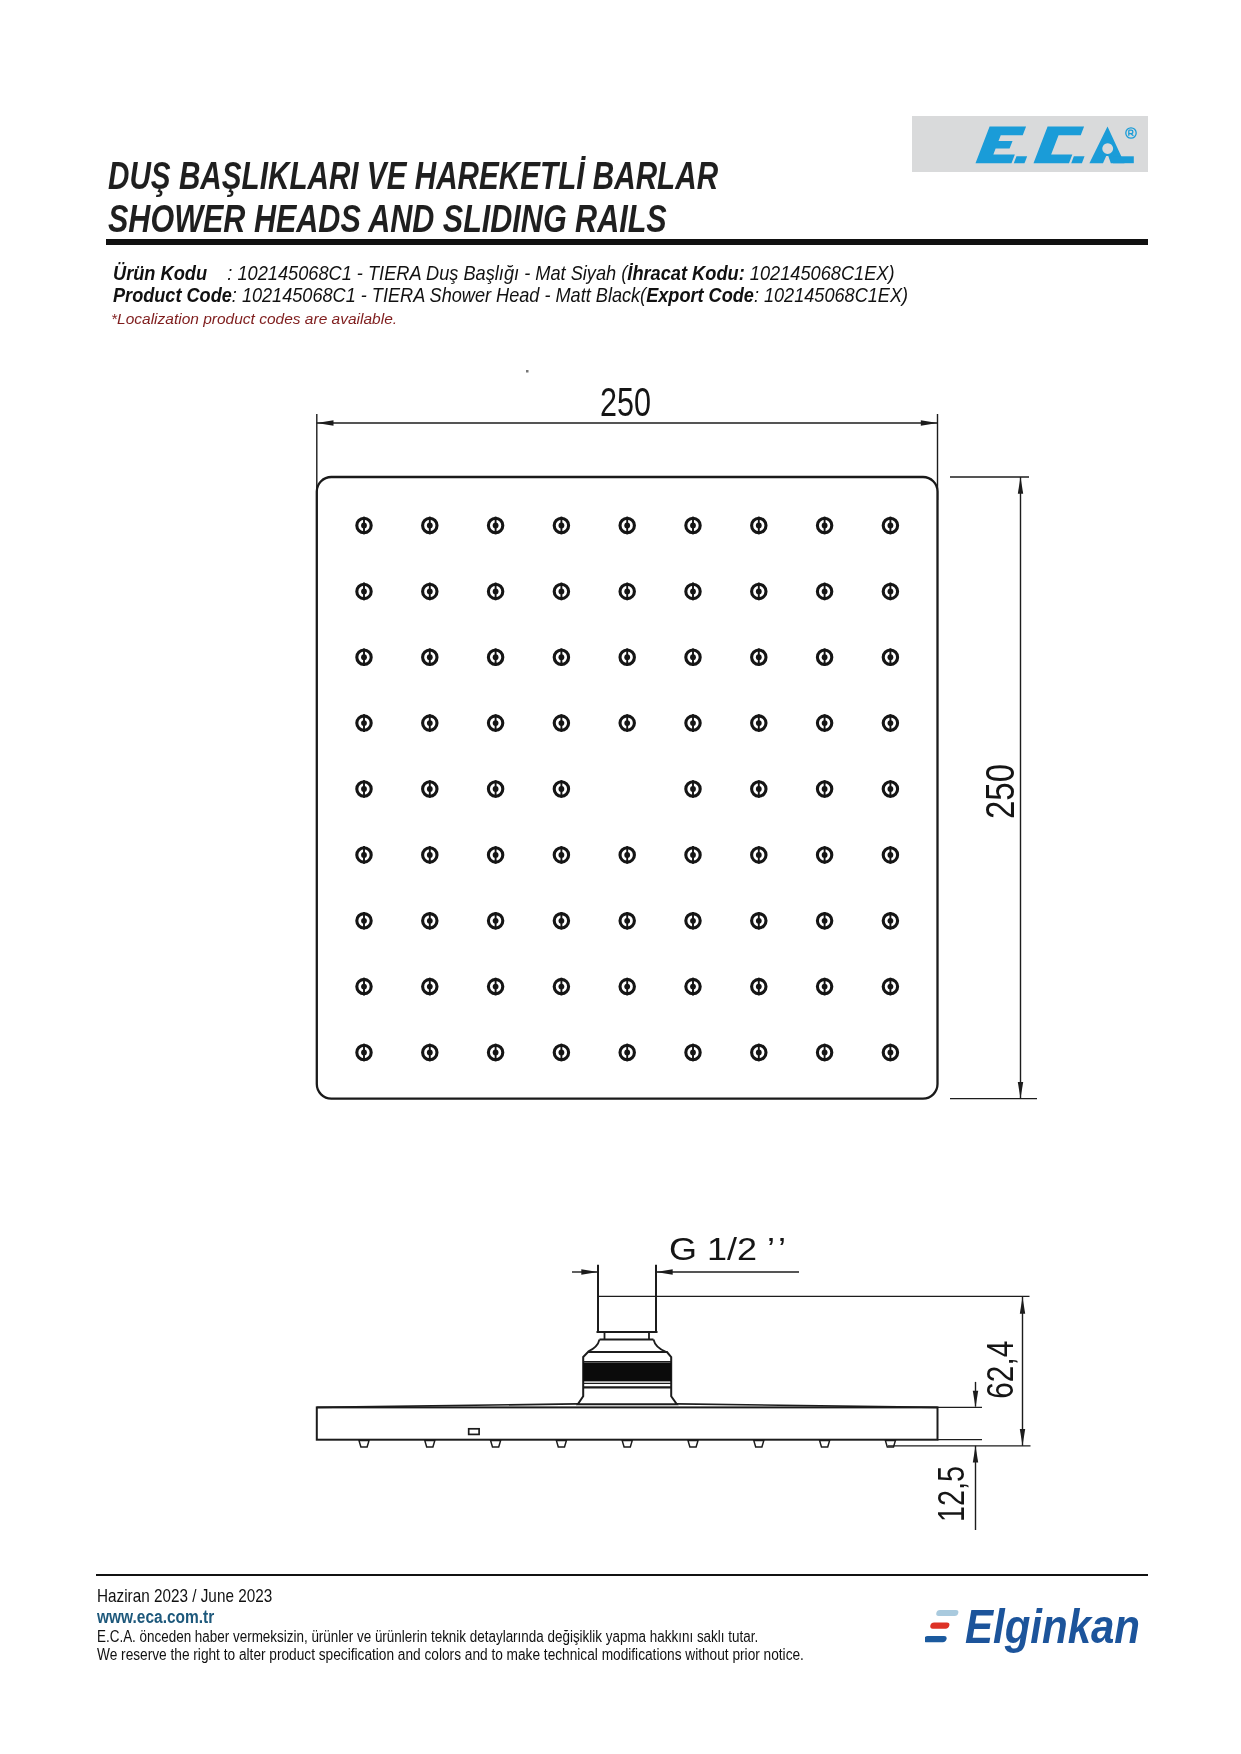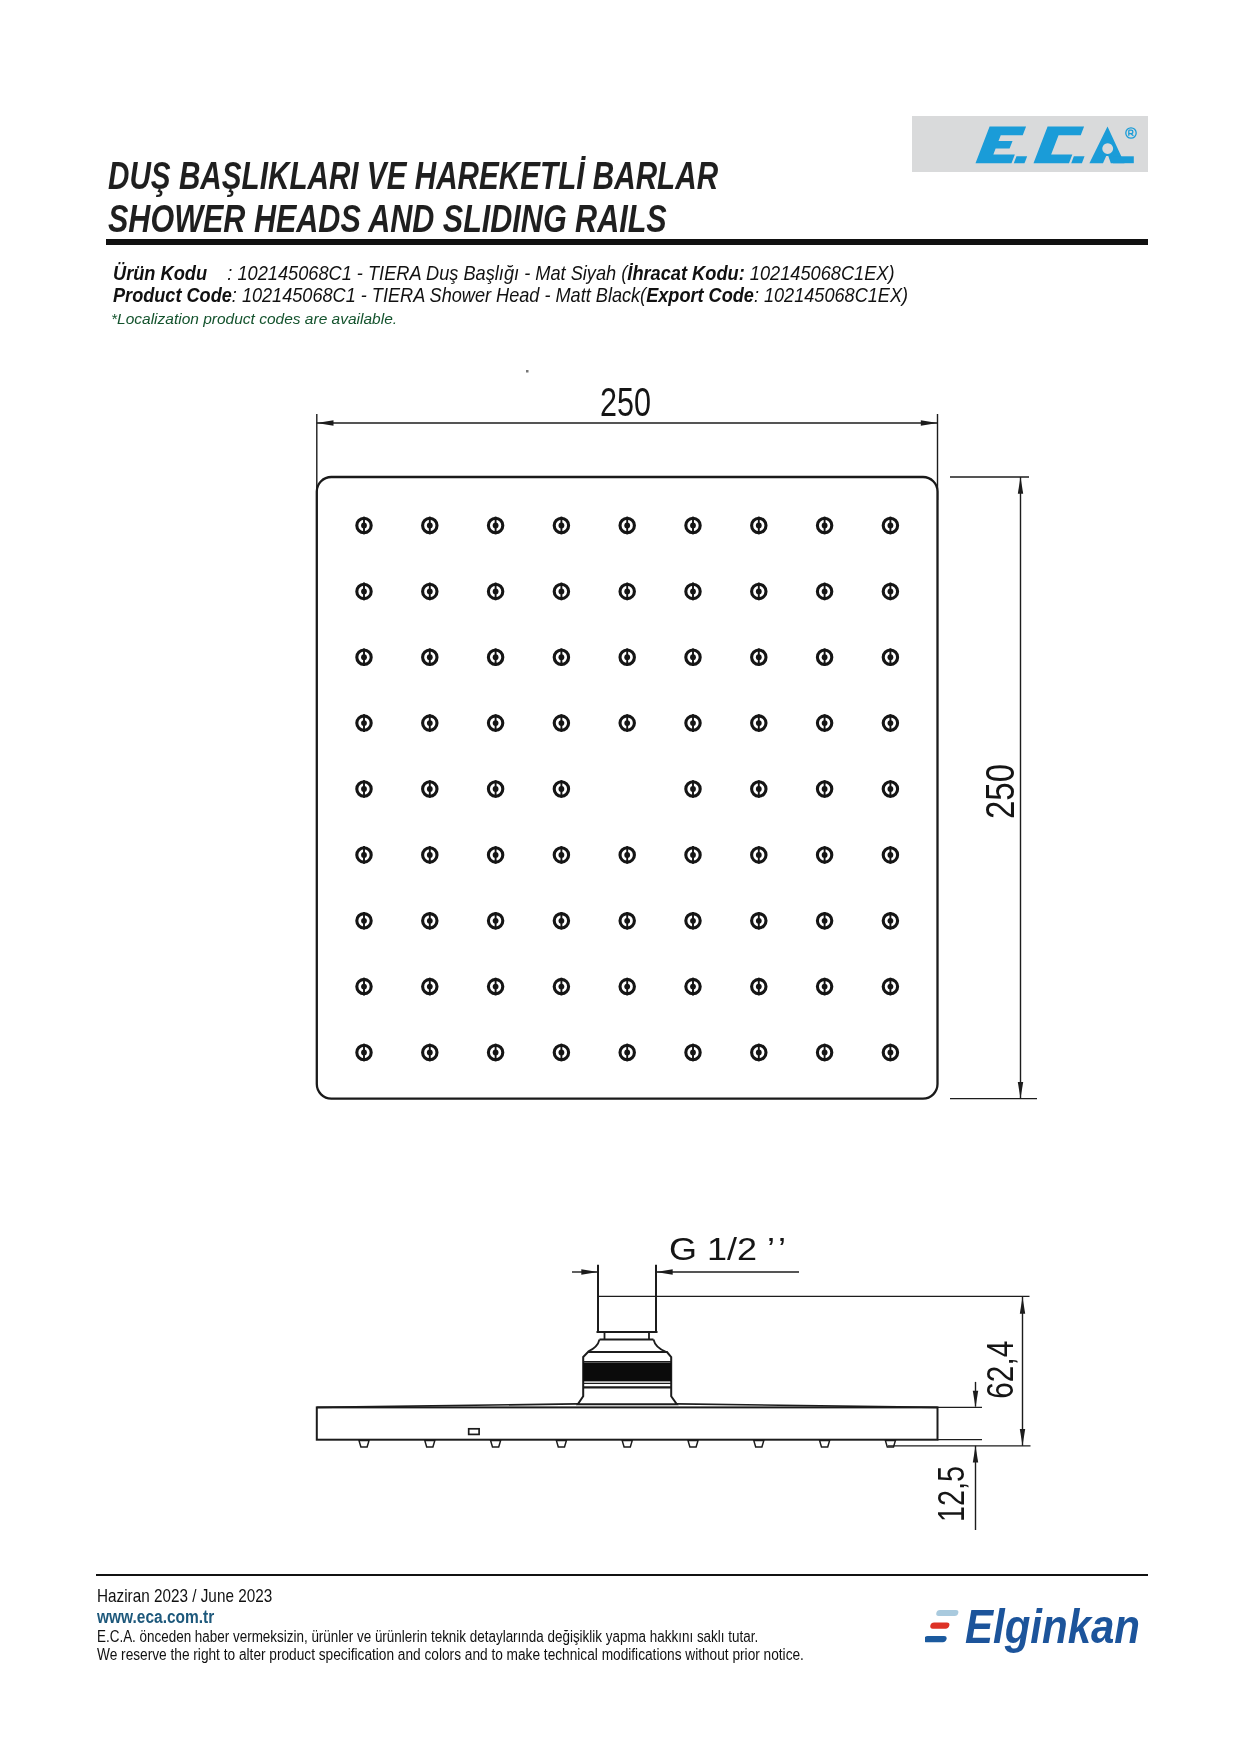--- a/index.html
+++ b/index.html
@@ -37,21 +37,21 @@
 <div class="abs" style="left:108px;top:154px;font-size:39px;font-weight:bold;font-style:italic;color:#1f1f1f;white-space:nowrap;transform:scaleX(0.761);transform-origin:0 0;">DUŞ BAŞLIKLARI VE HAREKETLİ BARLAR</div>
 
 <div class="abs" style="left:108px;top:197px;font-size:39px;font-weight:bold;font-style:italic;color:#1f1f1f;white-space:nowrap;transform:scaleX(0.783);transform-origin:0 0;">SHOWER HEADS AND SLIDING RAILS</div>
 
 <div class="abs" style="left:106px;top:239px;width:1042px;height:5.5px;background:#111;"></div>
 
 <div class="abs" style="left:113px;top:261px;font-size:21px;font-style:italic;color:#111;white-space:nowrap;transform:scaleX(0.867);transform-origin:0 0;"><b>Ürün Kodu</b>&nbsp;&nbsp;&nbsp;&nbsp;: 102145068C1 - TIERA Duş Başlığı - Mat Siyah (<b>İhracat Kodu:</b> 102145068C1EX)</div>
 
 <div class="abs" style="left:113px;top:283px;font-size:21px;font-style:italic;color:#111;white-space:nowrap;transform:scaleX(0.863);transform-origin:0 0;"><b>Product Code</b>: 102145068C1 - TIERA Shower Head - Matt Black(<b>Export Code</b>: 102145068C1EX)</div>
 
-<div class="abs" style="left:111px;top:310px;font-size:15.5px;font-style:italic;color:#14532d;white-space:nowrap;transform:scaleX(1);transform-origin:0 0;">*Localization product codes are available.</div>
+<div class="abs" style="left:111px;top:310px;font-size:15.5px;font-style:italic;color:#7f1d1d;white-space:nowrap;transform:scaleX(1);transform-origin:0 0;">*Localization product codes are available.</div>
 
 <svg class="abs" style="left:0;top:0" width="1241" height="1754" viewBox="0 0 1241 1754">
 <defs>
   <g id="nz">
     <circle r="7.2" fill="none" stroke="#151515" stroke-width="3.1"></circle>
     <line x1="0" y1="-8.8" x2="0" y2="8.8" stroke="#151515" stroke-width="1.9"></line>
     <circle r="2.9" fill="#151515"></circle>
   </g>
 </defs>
 <g stroke-linecap="butt">

